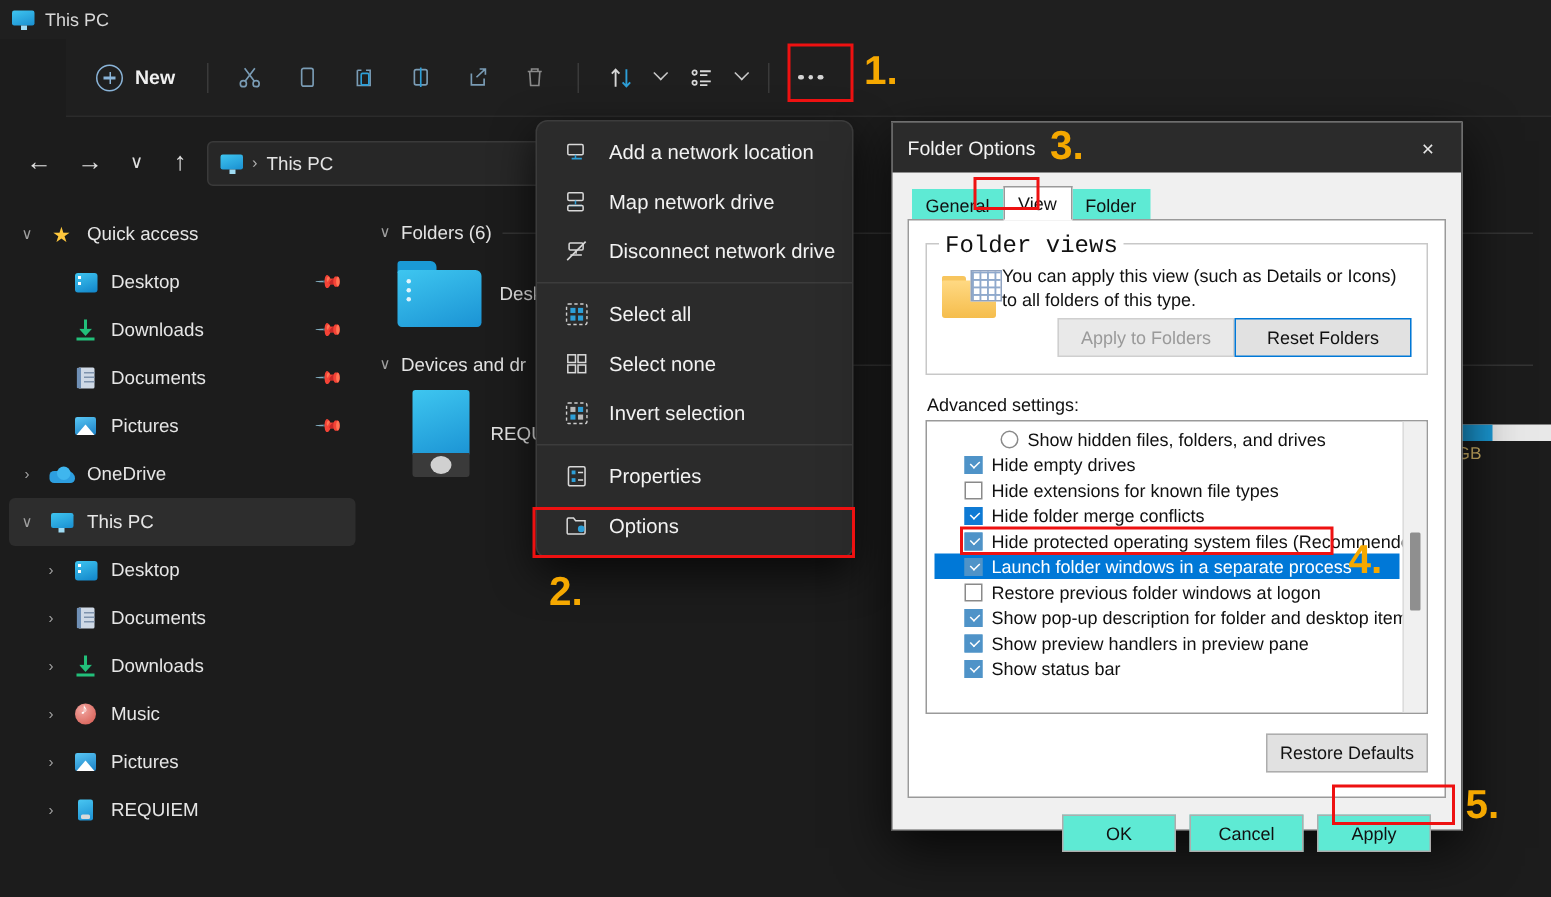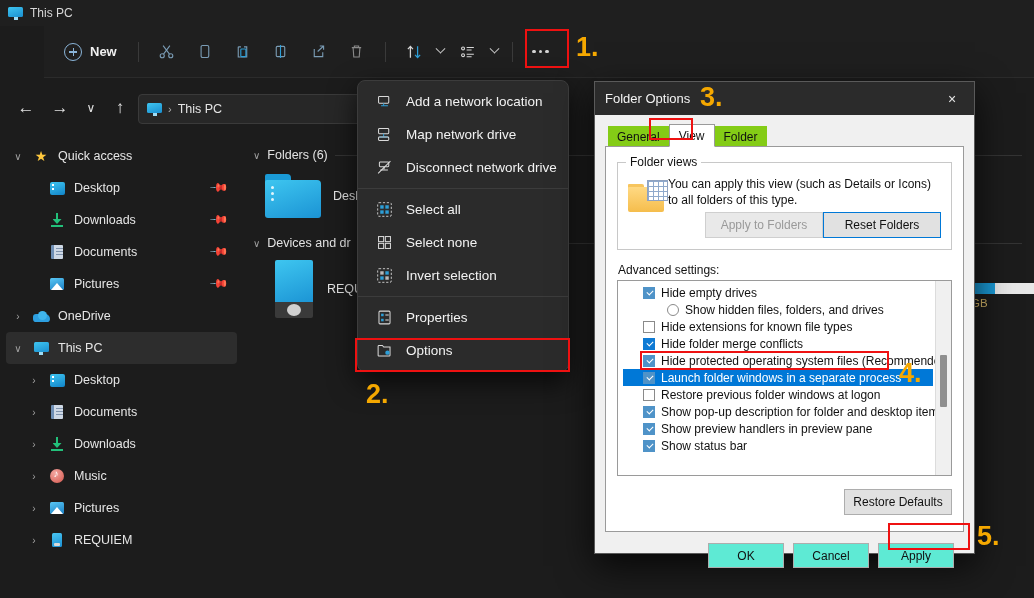--- a/index.html
+++ b/index.html
@@ -150,30 +150,30 @@
          background:#f0f0f0; border:1px solid #5a5a5a;
          box-shadow:0 12px 34px rgba(0,0,0,.75); }
   .dlg-tb { height:33px; background:#2b2b2b; display:flex; align-items:center;
             padding-left:10px; position:relative; }
   .dlg-tb .t { color:#f4f4f4; font-size:13px; }
   .dlg-tb .x { position:absolute; right:0; top:0; width:44px; height:33px;
                display:flex;align-items:center;justify-content:center;color:#e6e6e6;font-size:14px; }
   .dlg-body { padding:9px 10px 0 10px; font-family:"Liberation Sans", sans-serif; }
   .tabs { display:flex; align-items:flex-end; height:23px; padding-left:3px; }
   .tab { height:21px; padding:0 9px; font-size:12px; color:#111;
-         display:flex; align-items:center; background:#84cc16; }
+         display:flex; align-items:center; background:#5eead4; }
   .tab.active { background:#fff; border:1px solid #9a9a9a; border-bottom:1px solid #fff;
                 height:23px; position:relative; z-index:3; }
   .tabpane { background:#fff; border:1px solid #9a9a9a; margin-top:-1px; padding:11px;
              height:386px; position:relative; }
 
   .group { border:1px solid #c8c8c8; padding:13px 10px 11px 10px; position:relative;
            margin-top:4px; }
   .group > .glegend { position:absolute; top:-8px; left:8px; background:#fff;
-           padding:0 4px; font-size:12px; color:#111; }
+           padding:0 4px; font-size:16px; color:#111;font-family:Liberation Mono, monospace; }
   .fviews { display:flex; gap:0; }
   .fvicon { width:40px; height:34px; position:relative; flex:0 0 40px; margin-top:2px;}
   .fvicon .fb { position:absolute; left:0; bottom:0; width:36px; height:25px;
                 background:linear-gradient(180deg,#ffd983,#f5bd4c); border-radius:1px 3px 2px 2px; }
   .fvicon .ftab { position:absolute; left:0; top:6px; width:16px; height:5px;
                 background:#f7c55e; border-radius:1px 2px 0 0; }
   .fvicon .grid { position:absolute; right:0; top:2px; width:21px; height:21px;
                 background:#fff; border:1px solid #8fa2c0;
                 background-image: linear-gradient(#8fa9cc 1px, transparent 1px),
                                   linear-gradient(90deg,#8fa9cc 1px, transparent 1px);
@@ -581,26 +581,26 @@
             <div class="wbtn disabled">Apply to Folders</div>
             <div class="wbtn primary">Reset Folders</div>
           </div>
         </div>
 
         <div class="advlabel">Advanced settings:</div>
 
         <div class="advlist">
           <div class="advinner" id="adv-list">
               <div class="advrow">
+                <span class="rb"></span>
+                <span class="lbltxt">Show hidden files, folders, and drives</span>
+              </div>
+              <div class="advrow">
                 <span class="cb on dim"></span>
                 <span class="lbltxt">Hide empty drives</span>
-              </div>
-              <div class="advrow">
-                <span class="rb"></span>
-                <span class="lbltxt">Show hidden files, folders, and drives</span>
               </div>
               <div class="advrow">
                 <span class="cb"></span>
                 <span class="lbltxt">Hide extensions for known file types</span>
               </div>
               <div class="advrow">
                 <span class="cb on"></span>
                 <span class="lbltxt">Hide folder merge conflicts</span>
               </div>
               <div class="advrow">

